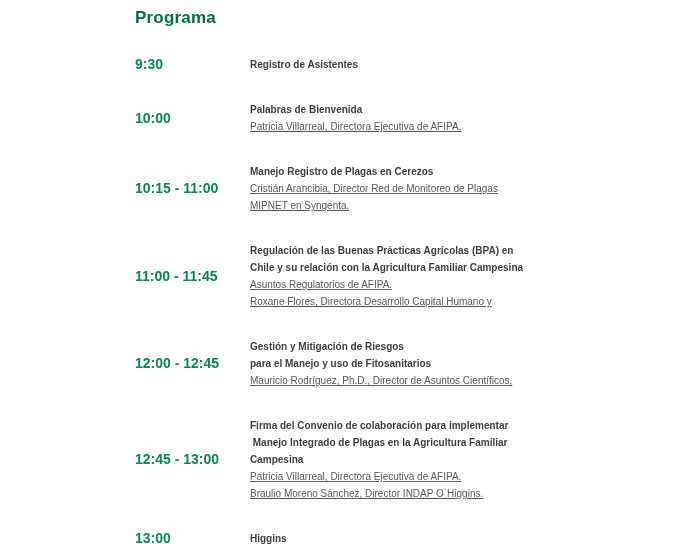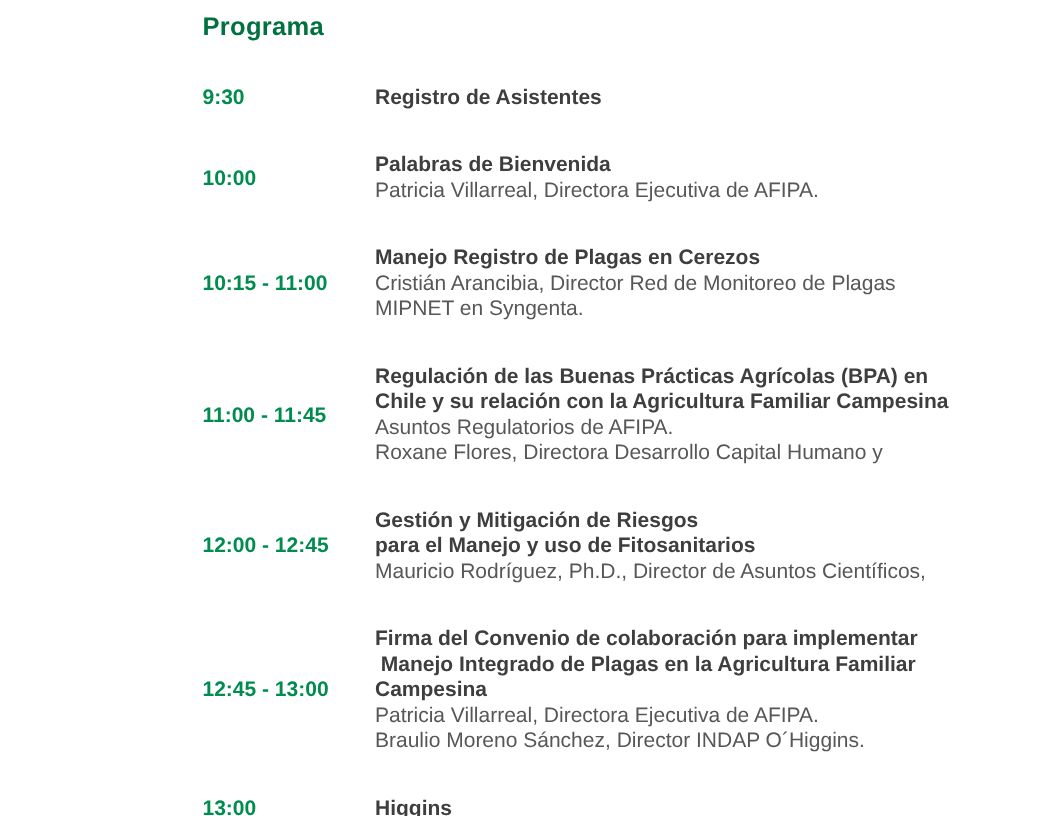--- a/index.html
+++ b/index.html
@@ -39,30 +39,31 @@
     flex: none;
     width: 115px;
     font-size: 14px;
     line-height: 17px;
     font-weight: bold;
     color: var(--time-green, #008c4f);
   }
   .desc {
     flex: 1;
     min-width: 0;
-    font-size: 14px;
+    font-size: 10px;
     line-height: 17px;
   }
   .session-title {
     font-weight: bold;
     color: var(--session-title, #3e3e3e);
   }
   .session-speaker {
     font-weight: normal;
     color: var(--speaker-text, #575757);
+    text-decoration: underline;
   }
 </style>
 </head>
 <body>
 
 <div class="page">
   <h1 class="title">Programa</h1>
   <div class="schedule" id="schedule">
       <div class="row">
         <div class="time">9:30</div>

